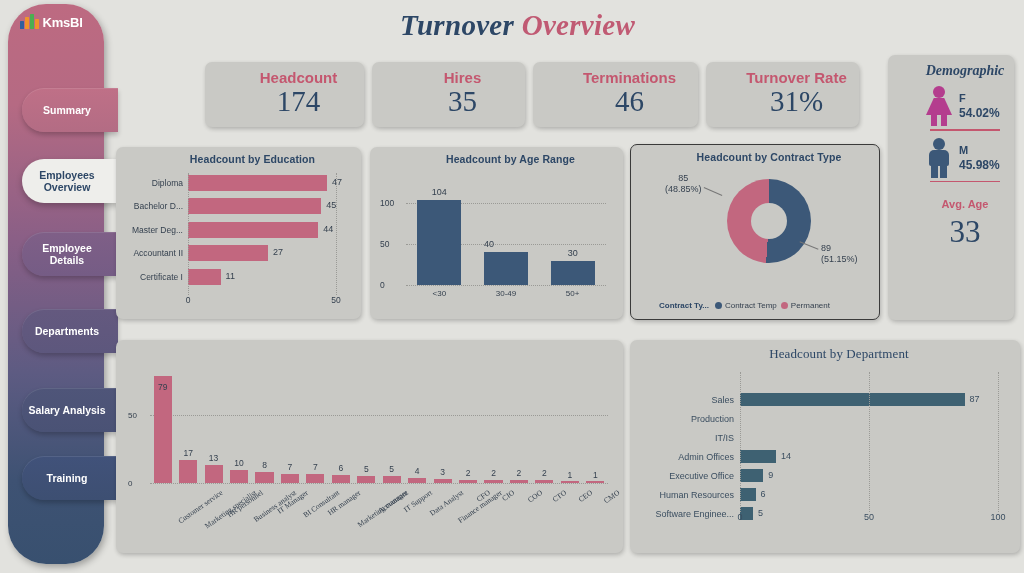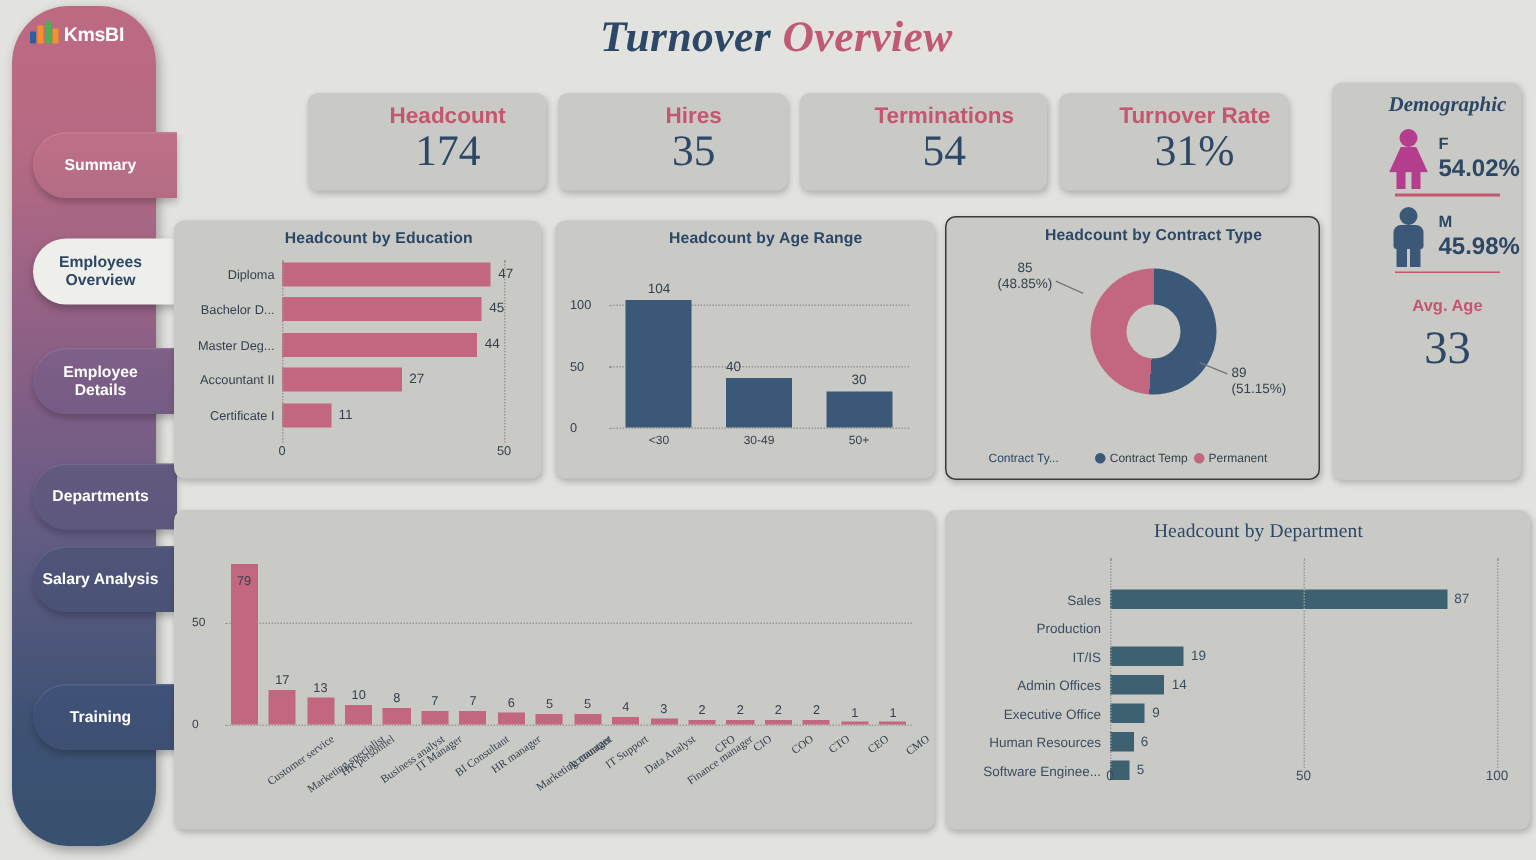--- a/index.html
+++ b/index.html
@@ -36,21 +36,21 @@
     text-align: center; color: #ffffff; font-size: 10.5px; font-weight: bold;
     line-height: 1.15; padding: 5px 10px 5px 4px;
     box-shadow: 0 3px 5px rgba(0,0,0,.22), inset 0 1px 0 rgba(255,255,255,.10);
     cursor: pointer;
   }
   .nav-item.n1 { top: 84px;  background: linear-gradient(180deg,#bf7087,#b36c84); }
   .nav-item.n2 { top: 155px; background: #eeeeeb; color: #2d4766;
                  box-shadow: 0 3px 6px rgba(0,0,0,.25); }
   .nav-item.n3 { top: 228px; background: linear-gradient(180deg,#7f5f87,#755c85); }
   .nav-item.n4 { top: 305px; background: linear-gradient(180deg,#64597f,#5d577d); }
-  .nav-item.n5 { top: 360px; background: linear-gradient(180deg,#4f5579,#4a5275); text-align: center; }
+  .nav-item.n5 { top: 384px; background: linear-gradient(180deg,#4f5579,#4a5275); text-align: center; }
   .nav-item.n6 { top: 452px; background: linear-gradient(180deg,#41527a,#3d4f72); }
 
   
   #header { position: absolute; left: 330px; top: 2px; width: 400px; height: 46px;
             display: flex; align-items: center; gap: 10px; }
   .people-ico { position: relative; width: 60px; height: 34px; flex: 0 0 60px; }
   .person { position: absolute; }
   .person .head { border-radius: 50%; }
   .person .body { border-radius: 9px 9px 2px 2px; }
   .p-left  { left: 0px;  top: 7px; }
@@ -119,32 +119,32 @@
 
   
   #contract { left: 630px; top: 144px; width: 250px; height: 176px; }
   .donut { position: absolute; left: 96px; top: 34px; width: 84px; height: 84px; border-radius: 50%;
            background: conic-gradient(#3c5878 0deg 184deg, #c2677f 184deg 360deg); }
   .donut::after { content:''; position:absolute; left:24px; top:24px; width:36px; height:36px;
                   border-radius:50%; background:#c9c9c5; }
   .cb-lbl { position: absolute; color: #35414f; font-size: 9px; line-height: 1.25; }
   .leader { position: absolute; border-top: 1px solid #777; }
   .legend { position: absolute; left: 28px; bottom: 9px; display: flex; align-items: center; gap: 4px; }
-  .legend-title { color: #2d4766; font-size: 8px; font-weight: normal; margin-right: 20px; }
+  .legend-title { color: #2d4766; font-size: 8px; font-weight: bold; margin-right: 2px; }
   .legend-item { display: flex; align-items: center; gap: 3px; color: #35414f; font-size: 8px; }
   .dot { width: 7px; height: 7px; border-radius: 50%; display: inline-block; }
 
   
   #demo { left: 888px; top: 55px; width: 126px; height: 265px; }
   .demo-title { text-align: center; font-family: "Liberation Serif", serif; font-style: italic;
                 font-weight: bold; font-size: 14px; color: #2d4766; padding-top: 8px; }
   .demo-block { display: flex; align-items: center; gap: 7px; padding: 7px 0 0 10px; }
   .gender-txt { display: flex; flex-direction: column; gap: 2px; }
   .g-letter { color: #2d4766; font-size: 11px; font-weight: bold; }
-  .g-pct { color: #2d4766; font-size: 16px; font-weight: bold; }
+  .g-pct { color: #2d4766; font-size: 12px; font-weight: bold; }
   .g-rule { height: 1.5px; background: #c4576f; margin: 3px 14px 0 14px; }
   .ava-title { text-align: center; color: #c4576f; font-size: 11px; font-weight: bold; margin-top: 16px; }
   .ava-value { text-align: center; color: #2d4766; font-family: "Liberation Serif", serif;
                font-size: 31px; margin-top: 4px; }
   
   .fig { position: relative; width: 26px; height: 40px; flex: 0 0 26px; }
   .fig .h { position: absolute; left: 50%; transform: translateX(-50%); border-radius: 50%; }
   .fem .h { top: 0; width: 12px; height: 12px; background: #b43d8e; }
   .fem .skirt { position: absolute; top: 12px; left: 0; width: 26px; height: 17px; background: #b43d8e;
                 clip-path: polygon(30% 0, 70% 0, 100% 100%, 0 100%); }
@@ -231,21 +231,21 @@
   <div class="panel kpi" style="left:205px; top:62px; width:159px; height:65px;">
     <div class="kpi-label">Headcount</div>
     <div class="kpi-value">174</div>
   </div>
   <div class="panel kpi" style="left:372px; top:62px; width:153px; height:65px;">
     <div class="kpi-label">Hires</div>
     <div class="kpi-value">35</div>
   </div>
   <div class="panel kpi" style="left:533px; top:62px; width:165px; height:65px;">
     <div class="kpi-label">Terminations</div>
-    <div class="kpi-value">54</div>
+    <div class="kpi-value">46</div>
   </div>
   <div class="panel kpi" style="left:706px; top:62px; width:153px; height:65px;">
     <div class="kpi-label">Turnover Rate</div>
     <div class="kpi-value">31%</div>
   </div>
 
   <div class="panel" id="demo">
     <div class="demo-title">Demographic</div>
     <div class="demo-block">
       <span class="fig fem">
@@ -442,24 +442,20 @@
           <div class="dp-track">
             <div class="dp-bar" style="width:224.5px;background:#3e6172"></div>
             <div class="dp-val" style="left:229.5px">87</div>
           </div>
         </div>
         <div class="dp-row">
           <div class="dp-name">Production</div>
         </div>
         <div class="dp-row">
           <div class="dp-name">IT/IS</div>
-          <div class="dp-track">
-            <div class="dp-bar" style="width:49.0px;background:#3e6172"></div>
-            <div class="dp-val" style="left:54.0px">19</div>
-          </div>
         </div>
         <div class="dp-row">
           <div class="dp-name">Admin Offices</div>
           <div class="dp-track">
             <div class="dp-bar" style="width:36.1px;background:#3e6172"></div>
             <div class="dp-val" style="left:41.1px">14</div>
           </div>
         </div>
         <div class="dp-row">
           <div class="dp-name">Executive Office</div>

